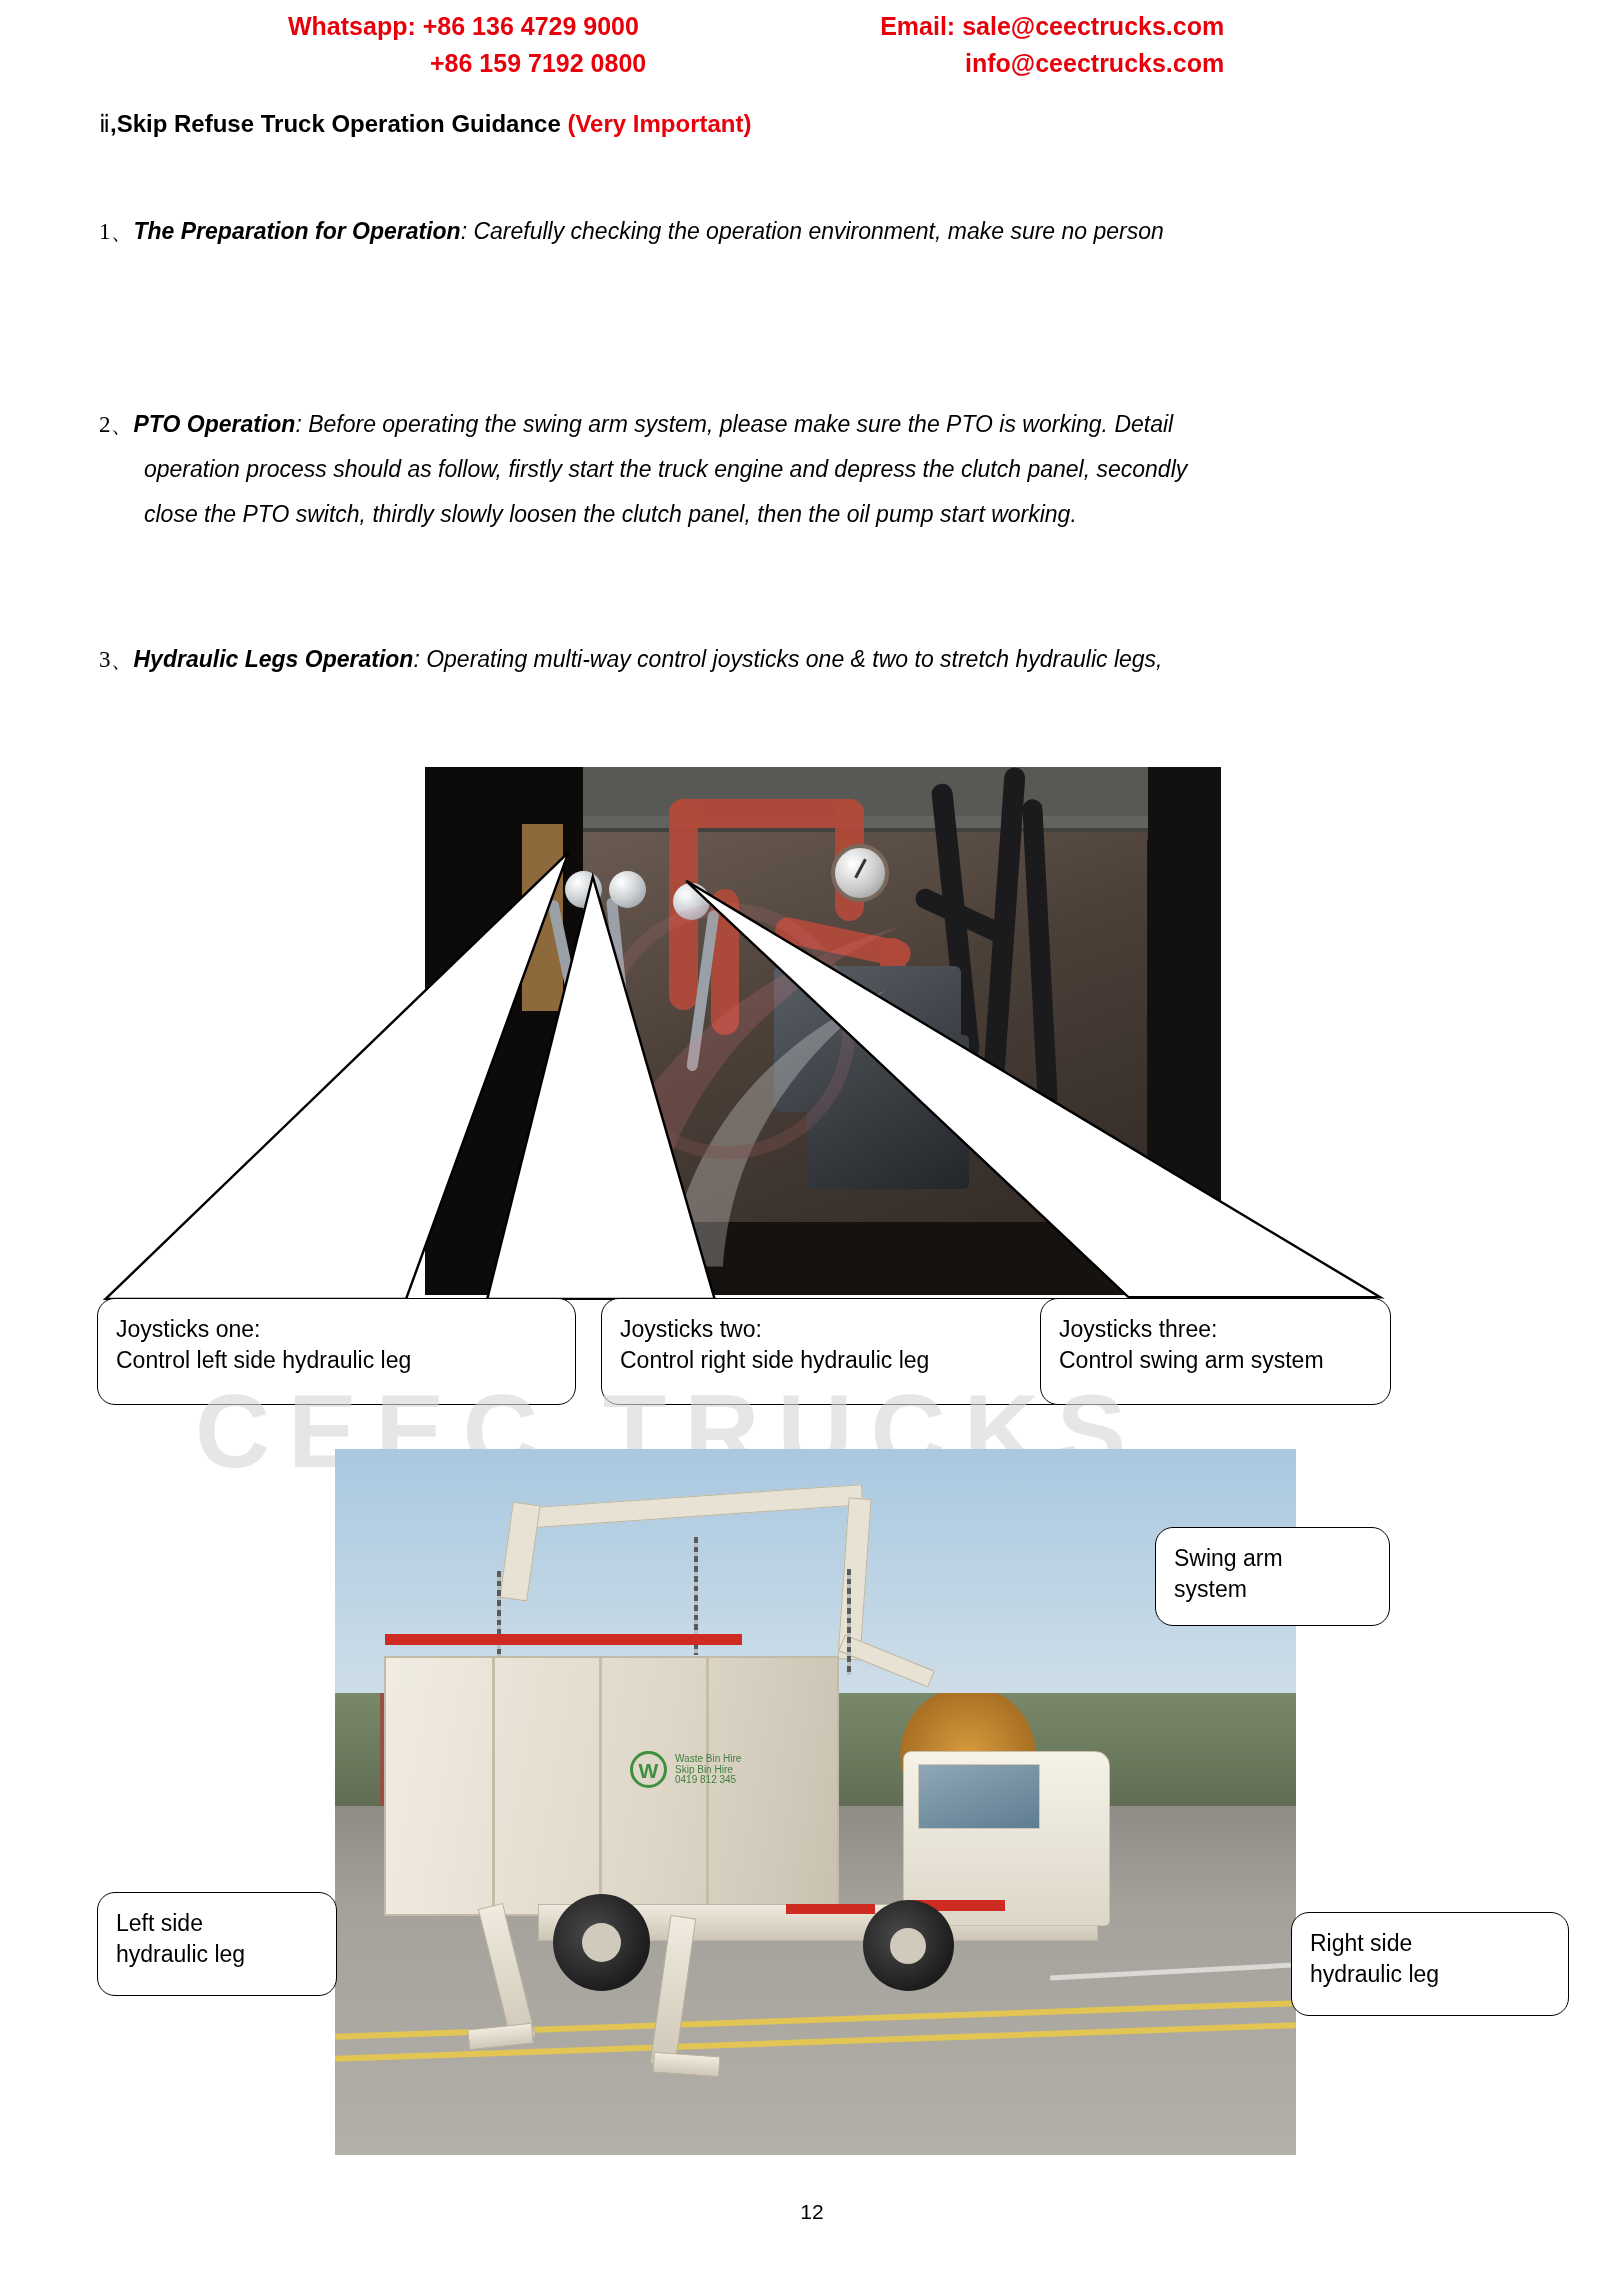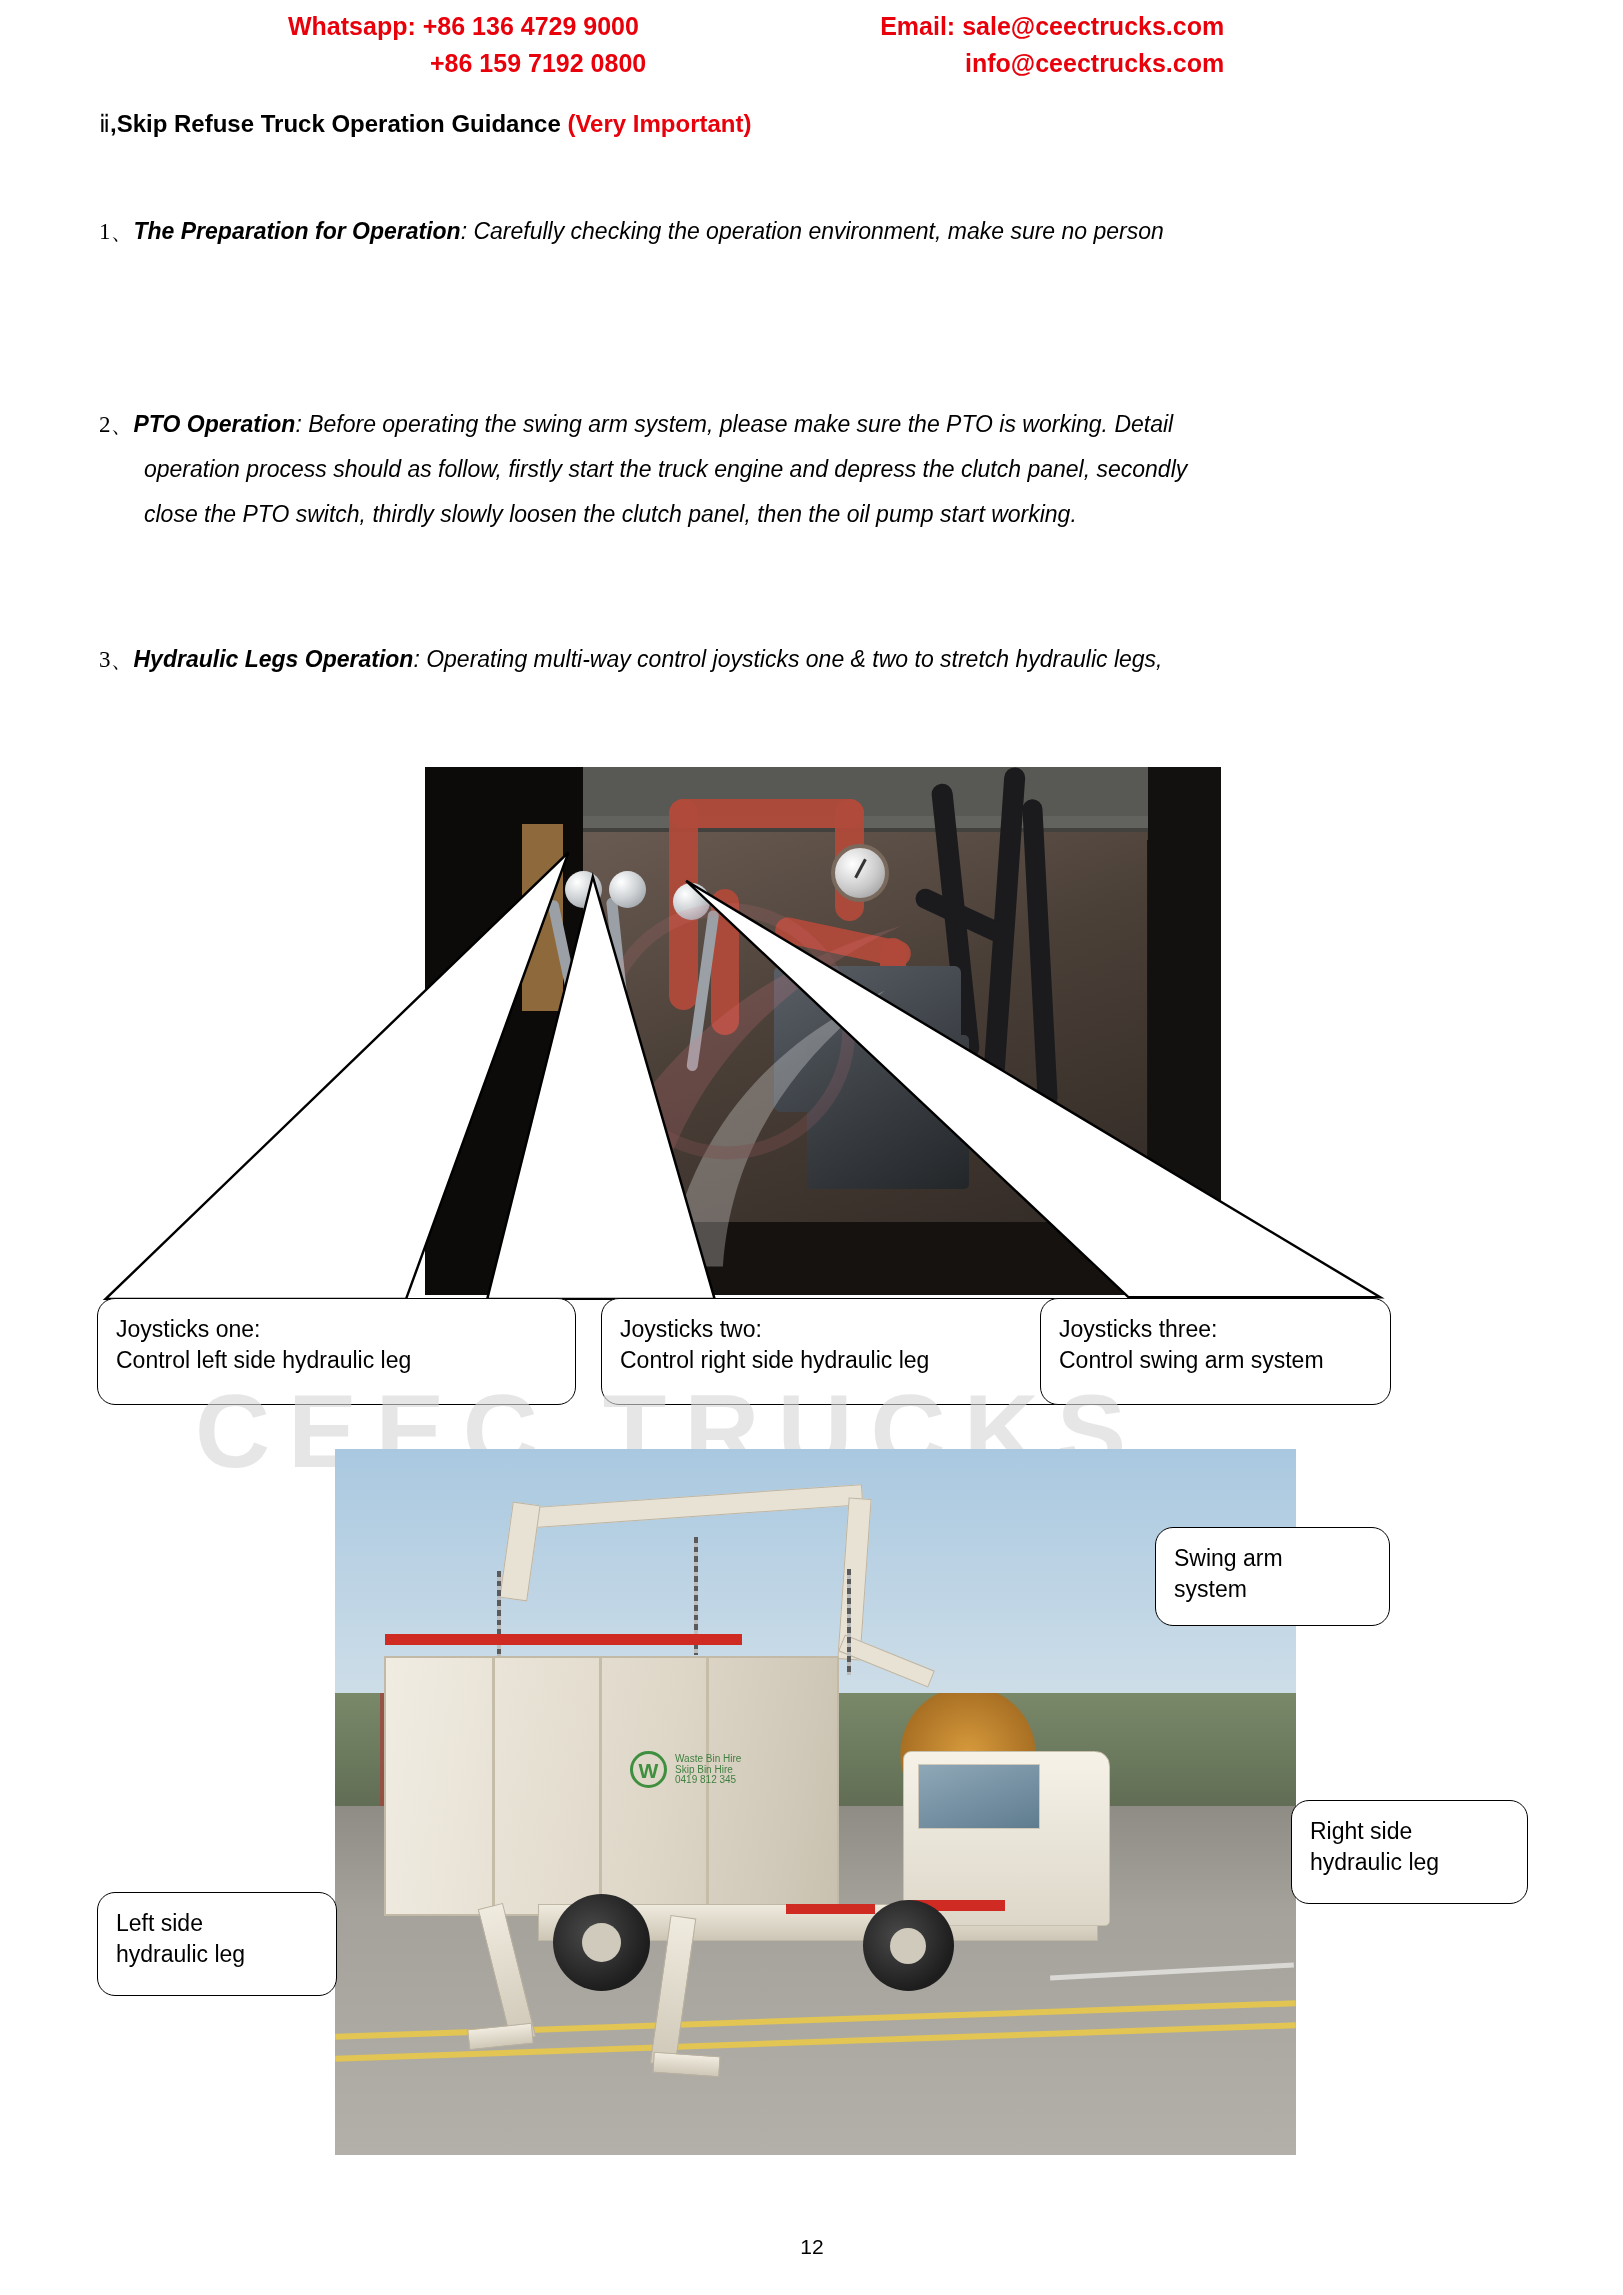--- a/index.html
+++ b/index.html
@@ -108,21 +108,21 @@
     color: #000;
     padding: 14.6px 18px;
     white-space: pre-line;
   }
   .co-j1 { left: 97px; top: 1298px; width: 479px; height: 107px; }
   .co-j2 { left: 601px; top: 1298px; width: 471px; height: 107px; }
   .co-j3 { left: 1040px; top: 1298px; width: 351px; height: 107px; }
 
   .co-swing { left: 1155px; top: 1527px; width: 235px; height: 99px; }
   .co-left  { left: 97px; top: 1892px; width: 240px; height: 104px; }
-  .co-right { left: 1291px; top: 1800px; width: 237px; height: 104px; }
+  .co-right { left: 1291px; top: 1912px; width: 278px; height: 104px; }
 
   
   .pointer { position: absolute; overflow: visible; pointer-events: none; }
 
   
   .photo2 {
     position: absolute;
     left: 335px;
     top: 1449px;
     width: 961px;
@@ -187,21 +187,20 @@
   }
 
   
   .pagenum {
     position: absolute;
     left: 0; right: 0;
     top: 2200px;
     text-align: center;
     font-size: 21px;
     color: #000;
-    margin-top: 35px;
   }
 </style>
 </head>
 <body>
 
 <div class="header">
   <div class="header-col hc-phone">
     <div>
       <span>Whatsapp:</span>
       <span>+86 136 4729 9000</span>

